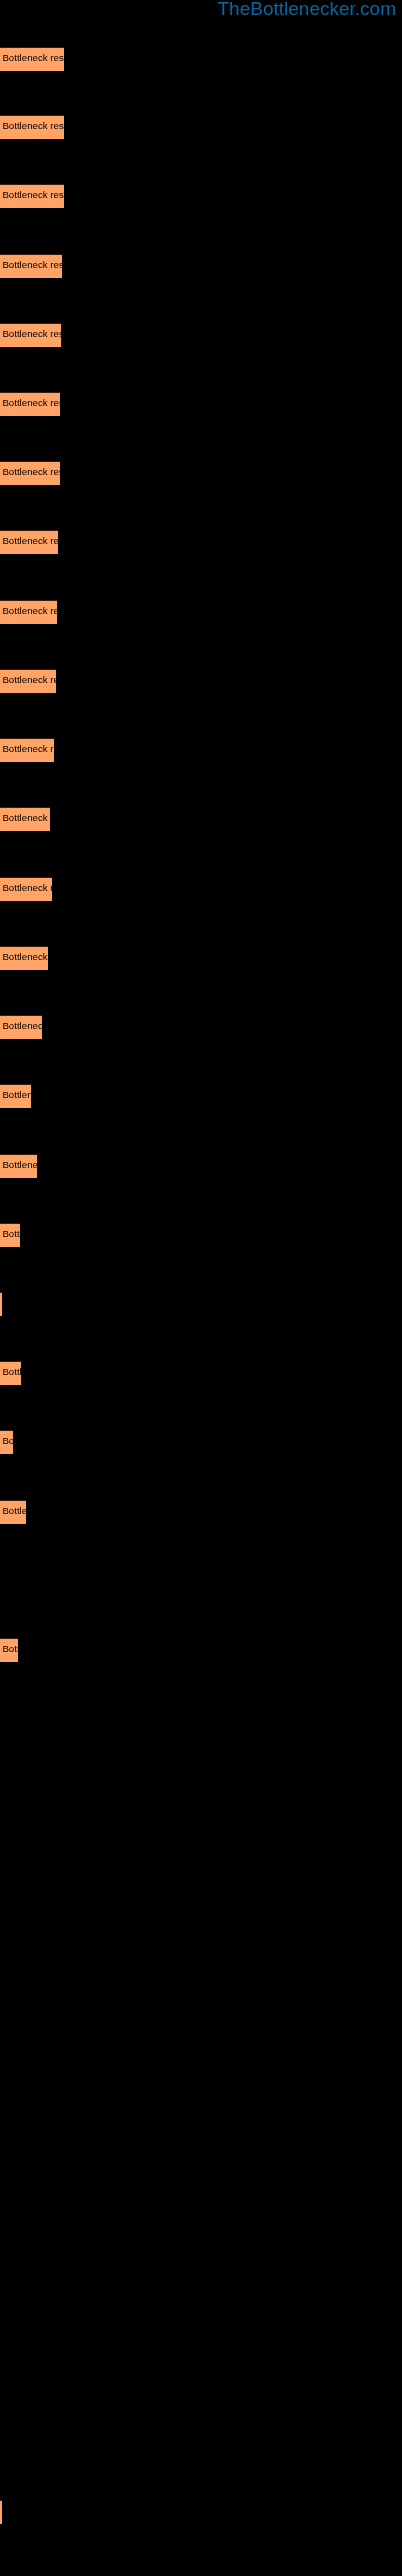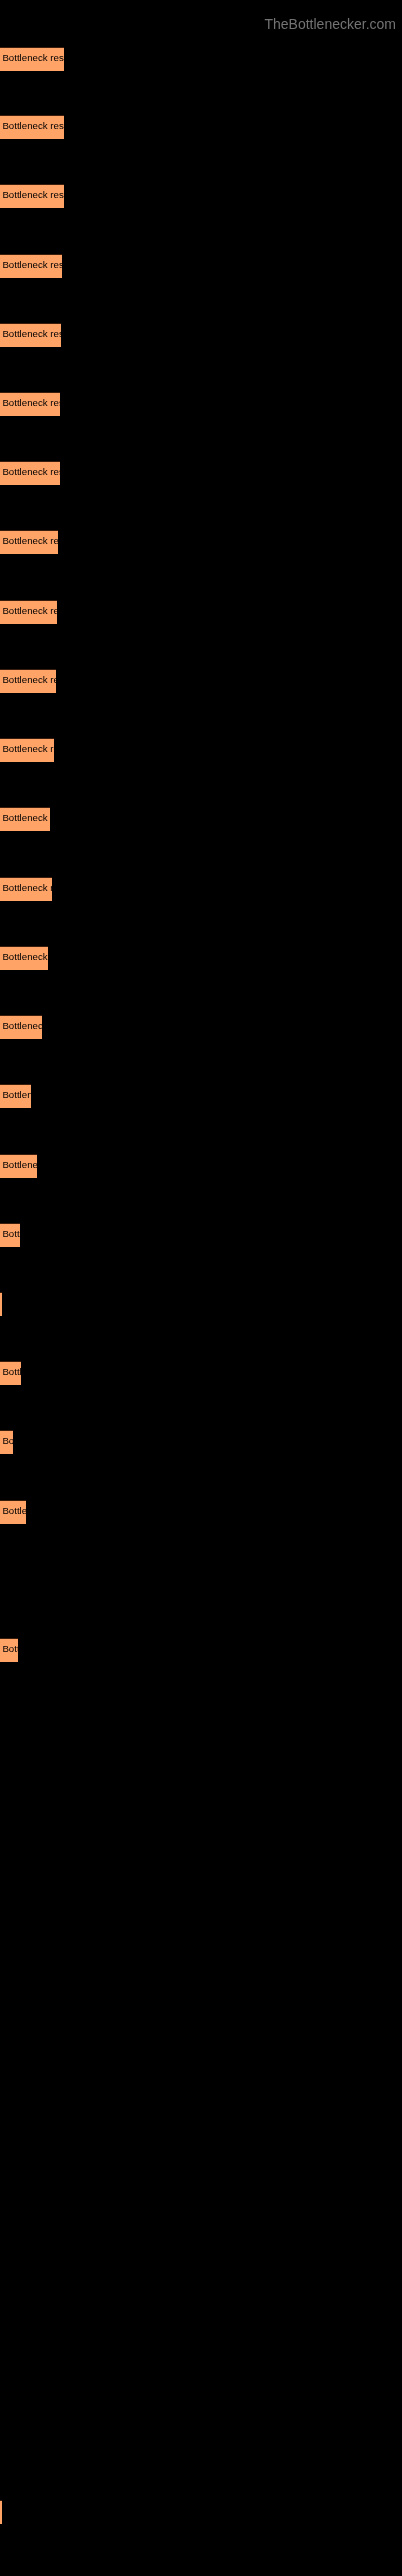--- a/index.html
+++ b/index.html
@@ -9,26 +9,26 @@
   }
   body {
     width: 403px;
     height: 2576px;
     position: relative;
     overflow: hidden;
     font-family: "Liberation Sans", sans-serif;
   }
   #watermark {
     position: absolute;
-    top: 16px;
+    top: 0px;
     left: 0px;
     width: 396px;
     text-align: right;
-    font-size: 14px;
-    color: #737373;
+    font-size: 19px;
+    color: #0369a1;
     letter-spacing: 0px;
     line-height: 17px;
     white-space: nowrap;
     user-select: none;
   }
   #chart {
     position: absolute;
     top: 0;
     left: 0;
     width: 403px;

